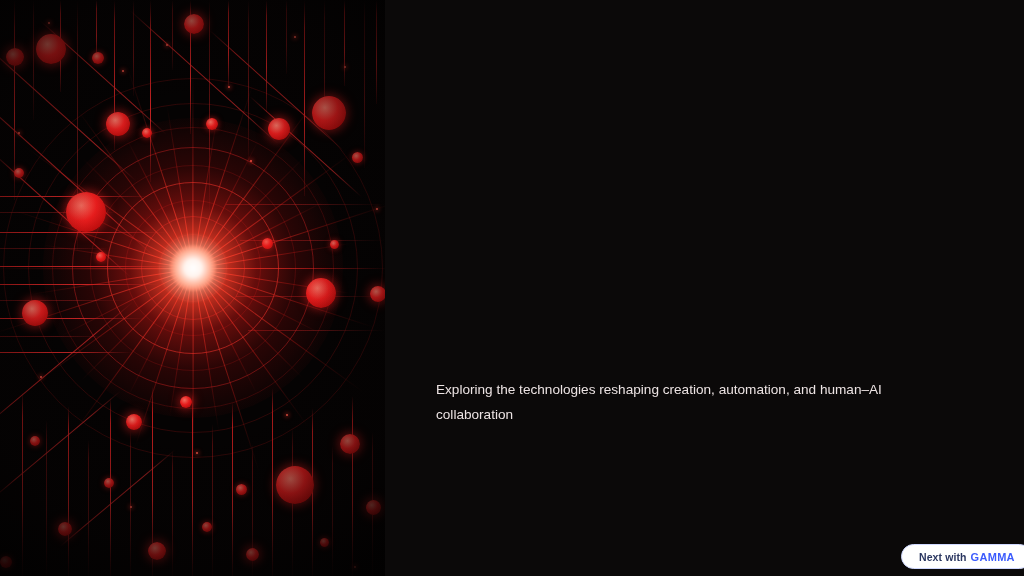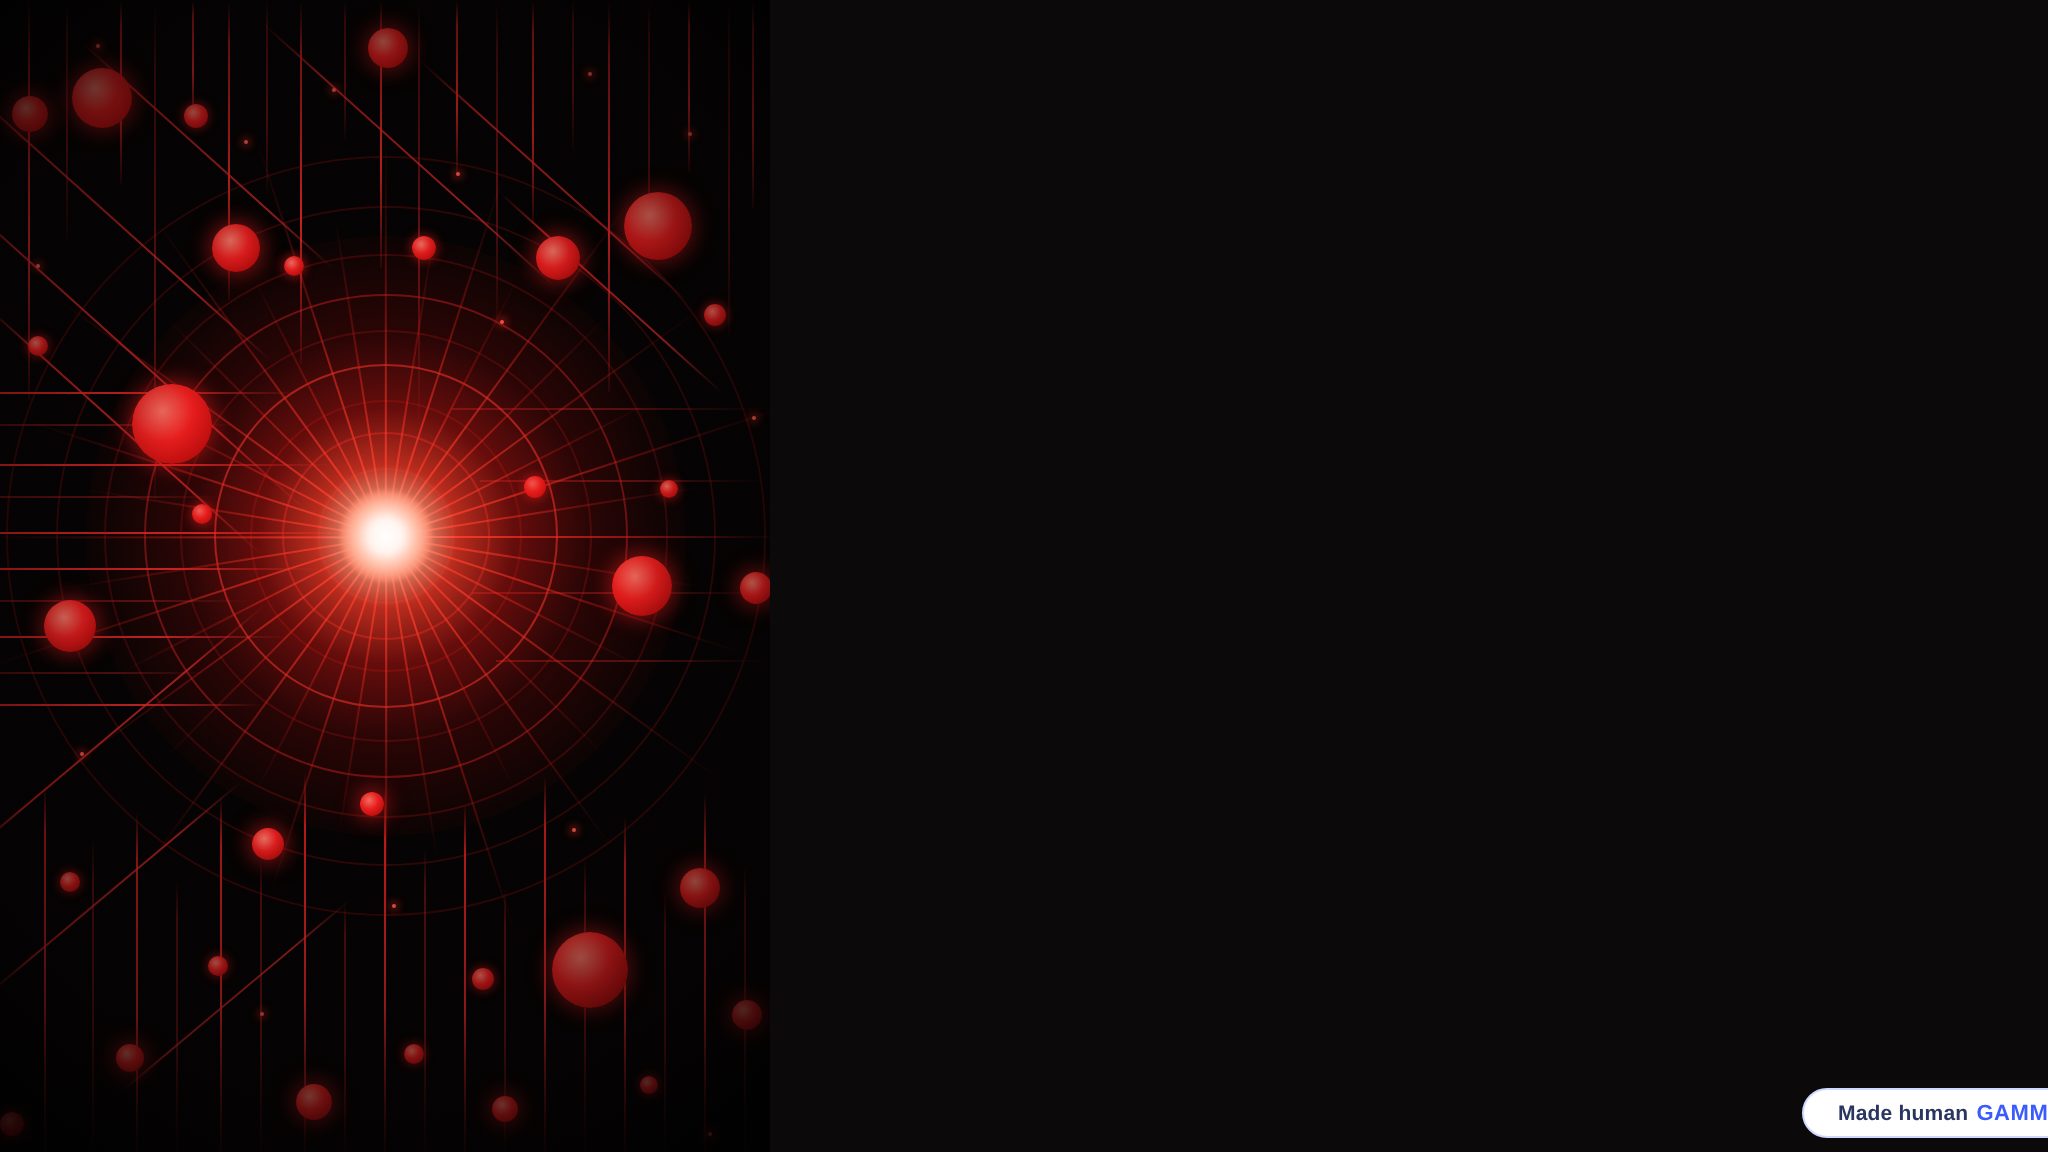--- a/index.html
+++ b/index.html
@@ -340,20 +340,21 @@
       <div class="spark" style="left:354px; top:566px;"></div>
     </div>
 
     <div id="core-glow"></div>
     <div id="core-hot"></div>
     <div id="vignette"></div>
   </div>
 
   <div id="content-panel">
 
+    <p id="subtitle">Exploring the technologies reshaping creation, automation, and human–AI collaboration</p>
   </div>
 
   <div id="gamma-badge">
-    <span id="gamma-made">Made human</span>
+    <span id="gamma-made">Next with</span>
     <span id="gamma-word">GAMMA</span>
   </div>
 
 </div>
 
 </body></html>

